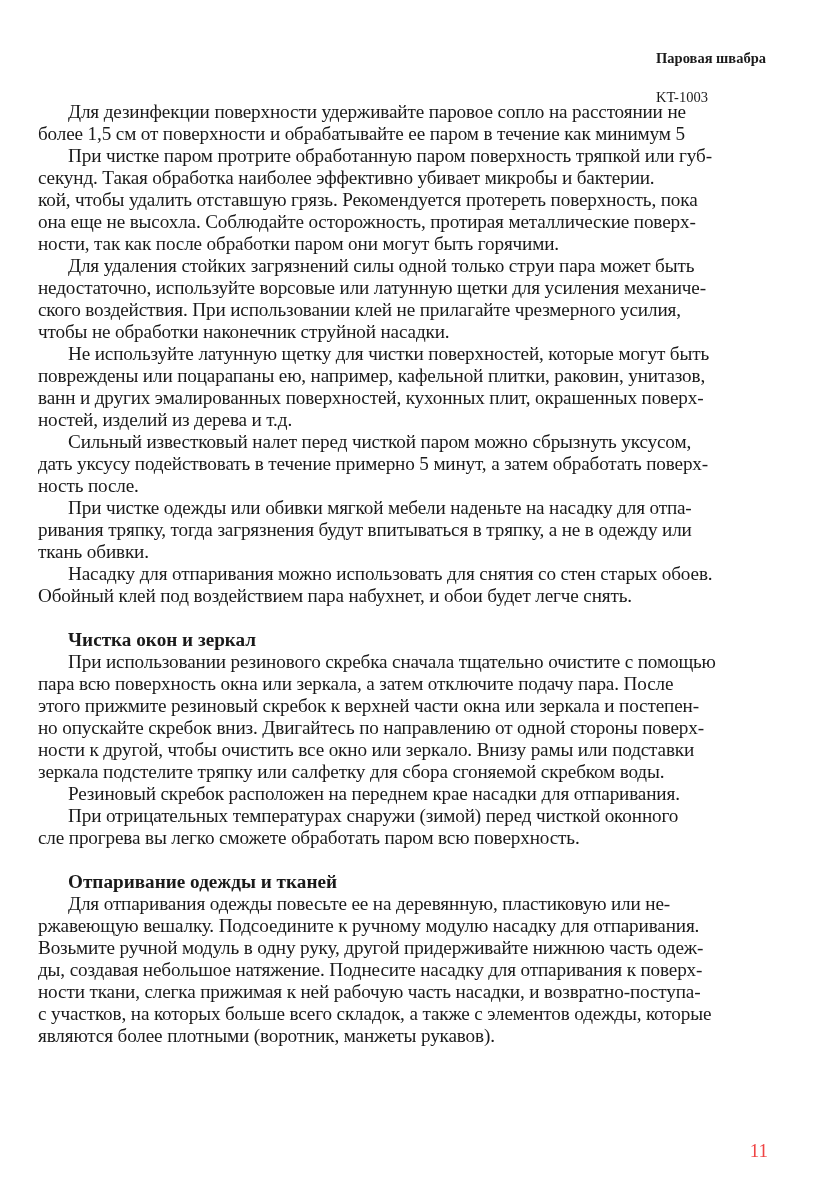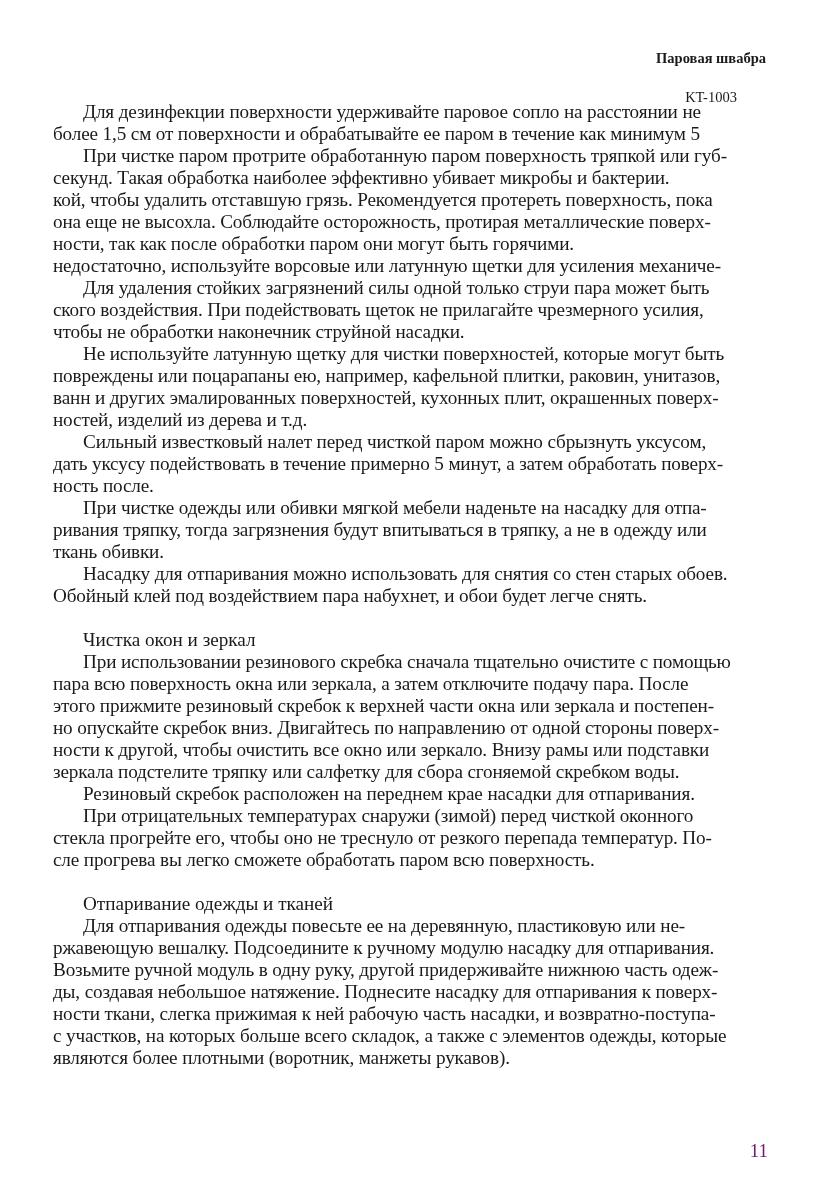--- a/index.html
+++ b/index.html
@@ -1,46 +1,46 @@
 <!DOCTYPE html>
 <html><head>
   <meta charset="utf-8">
   <style>
     html, body { margin: 0; padding: 0; background: #ffffff; }
     body { width: 839px; height: 1196px; position: relative; overflow: hidden;
            font-family: "Liberation Serif", serif; color: #1a1a1a; }
-    .header { position: absolute; right: 73px; top: 49px; text-align: center; line-height: 19px; }
+    .header { position: absolute; right: 73px; top: 49px; text-align: left; line-height: 19px; }
     .header-title { font-weight: bold; font-size: 14.5px; }
     .header-model { font-size: 14.5px; margin-top: 20px; }
-    .content { position: absolute; left: 53px; top: 101px; width: 720px; }
+    .content { position: absolute; left: 38px; top: 101px; width: 720px; }
     .line { font-size: 19.2px; line-height: 22px; white-space: nowrap; letter-spacing: -0.15px; }
     .line.indent { padding-left: 30px; }
     .section-gap { height: 22px; }
-    .heading { font-weight: normal; font-size: 19.2px; line-height: 22px; padding-left: 30px; white-space: nowrap; }
-    .page-number { position: absolute; right: 71px; top: 1140px; font-size: 19px; color: #701a75; }
+    .heading { font-weight: bold; font-size: 19.2px; line-height: 22px; padding-left: 30px; white-space: nowrap; }
+    .page-number { position: absolute; right: 71px; top: 1140px; font-size: 19px; color: #ef4444; }
   </style>
 </head>
 <body>
 
 <div class="header">
   <div class="header-title">Паровая швабра</div>
   <div class="header-model">KT-1003</div>
 </div>
 
 <div class="content" id="content">
     <div class="line indent">Для дезинфекции поверхности удерживайте паровое сопло на расстоянии не</div>
     <div class="line">более 1,5 см от поверхности и обрабатывайте ее паром в течение как минимум 5</div>
     <div class="line indent">При чистке паром протрите обработанную паром поверхность тряпкой или губ-</div>
     <div class="line">секунд. Такая обработка наиболее эффективно убивает микробы и бактерии.</div>
     <div class="line">кой, чтобы удалить отставшую грязь. Рекомендуется протереть поверхность, пока</div>
     <div class="line">она еще не высохла. Соблюдайте осторожность, протирая металлические поверх-</div>
     <div class="line">ности, так как после обработки паром они могут быть горячими.</div>
+    <div class="line indent">Для удаления стойких загрязнений силы одной только струи пара может быть</div>
     <div class="line">недостаточно, используйте ворсовые или латунную щетки для усиления механиче-</div>
-    <div class="line indent">Для удаления стойких загрязнений силы одной только струи пара может быть</div>
-    <div class="line">ского воздействия. При подействовать щеток не прилагайте чрезмерного усилия,</div>
+    <div class="line">ского воздействия. При использовании клей не прилагайте чрезмерного усилия,</div>
     <div class="line">чтобы не обработки наконечник струйной насадки.</div>
     <div class="line indent">Не используйте латунную щетку для чистки поверхностей, которые могут быть</div>
     <div class="line">повреждены или поцарапаны ею, например, кафельной плитки, раковин, унитазов,</div>
     <div class="line">ванн и других эмалированных поверхностей, кухонных плит, окрашенных поверх-</div>
     <div class="line">ностей, изделий из дерева и т.д.</div>
     <div class="line indent">Сильный известковый налет перед чисткой паром можно сбрызнуть уксусом,</div>
     <div class="line">дать уксусу подействовать в течение примерно 5 минут, а затем обработать поверх-</div>
     <div class="line">ность после.</div>
     <div class="line indent">При чистке одежды или обивки мягкой мебели наденьте на насадку для отпа-</div>
     <div class="line">ривания тряпку, тогда загрязнения будут впитываться в тряпку, а не в одежду или</div>
@@ -50,21 +50,20 @@
     <div class="section-gap"></div>
     <div class="heading">Чистка окон и зеркал</div>
     <div class="line indent">При использовании резинового скребка сначала тщательно очистите с помощью</div>
     <div class="line">пара всю поверхность окна или зеркала, а затем отключите подачу пара. После</div>
     <div class="line">этого прижмите резиновый скребок к верхней части окна или зеркала и постепен-</div>
     <div class="line">но опускайте скребок вниз. Двигайтесь по направлению от одной стороны поверх-</div>
     <div class="line">ности к другой, чтобы очистить все окно или зеркало. Внизу рамы или подставки</div>
     <div class="line">зеркала подстелите тряпку или салфетку для сбора сгоняемой скребком воды.</div>
     <div class="line indent">Резиновый скребок расположен на переднем крае насадки для отпаривания.</div>
     <div class="line indent">При отрицательных температурах снаружи (зимой) перед чисткой оконного</div>
-    <div class="line">стекла прогрейте его, чтобы оно не треснуло от резкого перепада температур. По-</div>
     <div class="line">сле прогрева вы легко сможете обработать паром всю поверхность.</div>
     <div class="section-gap"></div>
     <div class="heading">Отпаривание одежды и тканей</div>
     <div class="line indent">Для отпаривания одежды повесьте ее на деревянную, пластиковую или не-</div>
     <div class="line">ржавеющую вешалку. Подсоедините к  ручному модулю насадку для отпаривания.</div>
     <div class="line">Возьмите ручной модуль в одну руку, другой придерживайте нижнюю часть одеж-</div>
     <div class="line">ды, создавая небольшое натяжение. Поднесите насадку для отпаривания к поверх-</div>
     <div class="line">ности ткани, слегка прижимая к ней рабочую часть насадки, и возвратно-поступа-</div>
     <div class="line">с участков, на которых больше всего складок, а также с элементов одежды, которые</div>
     <div class="line">являются более плотными (воротник, манжеты рукавов).</div>

